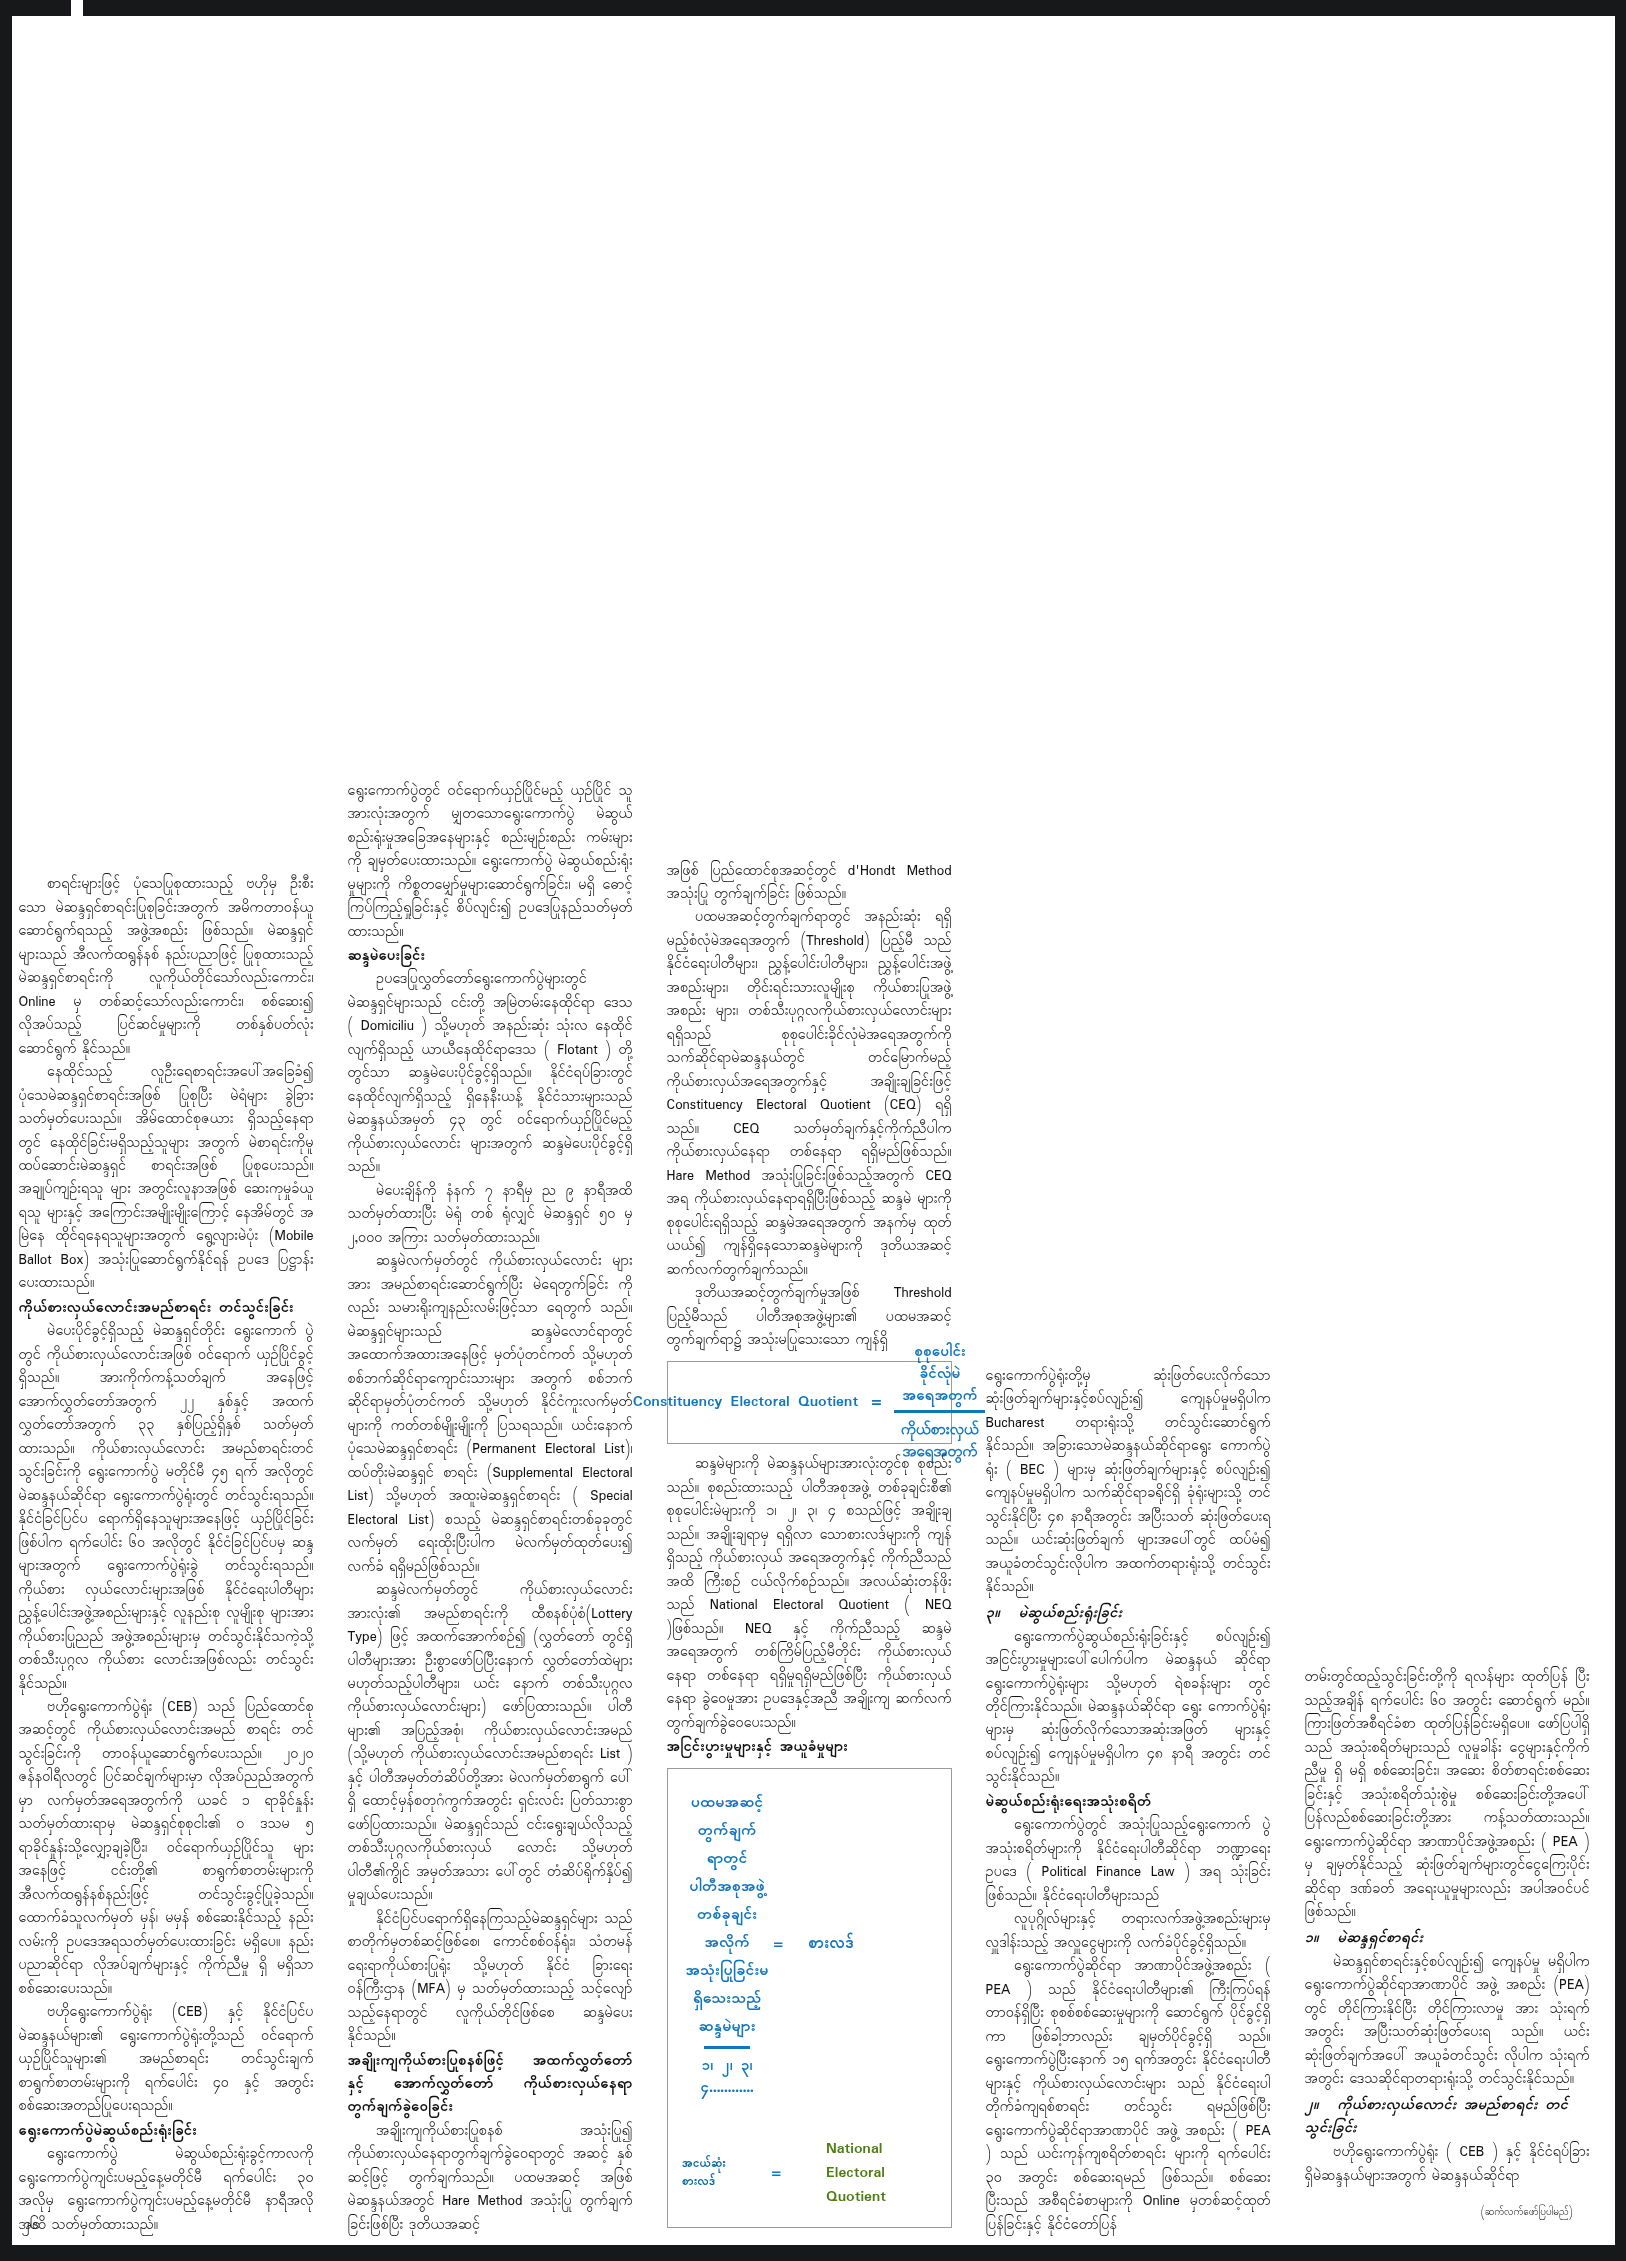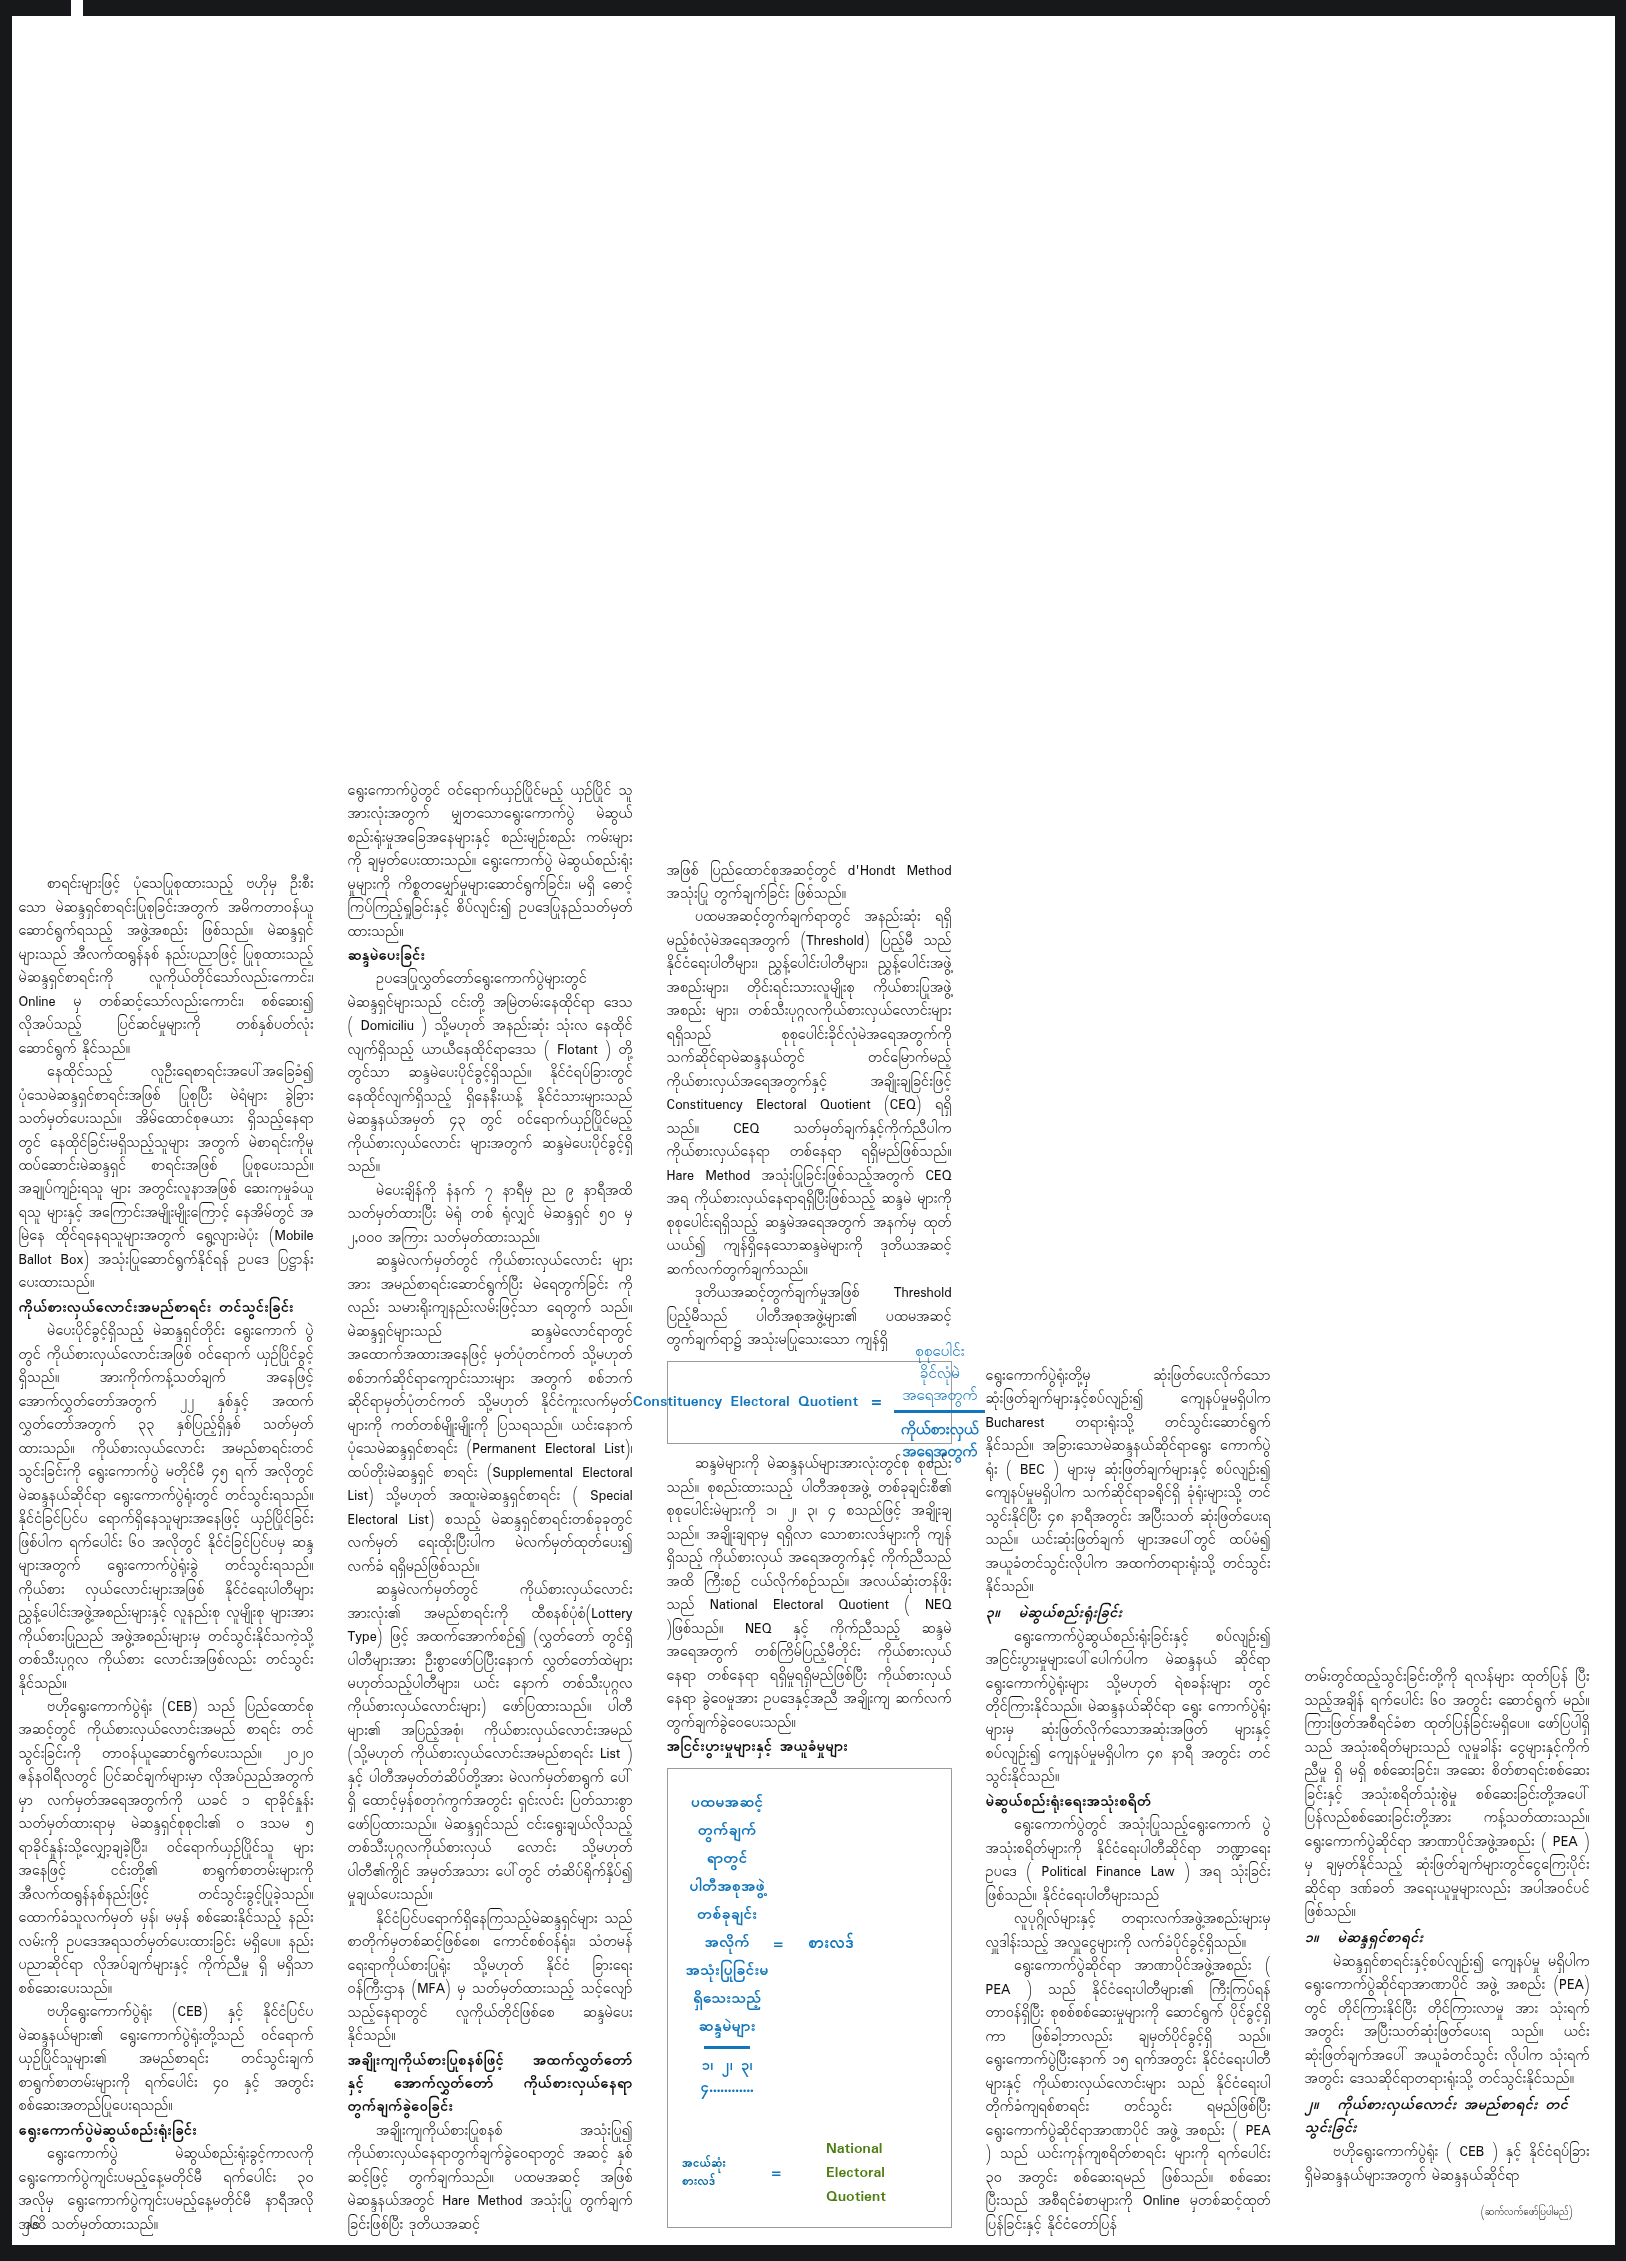--- a/index.html
+++ b/index.html
@@ -73,21 +73,21 @@
     color: #1276bd;
   }
   .fbox-1 { height: 83px; display:flex; align-items:center; }
   .frow {
     display: flex; align-items: center; justify-content: center;
     width: 100%; gap: 12px;
   }
   .flabel { font-size: 16.4px; font-weight: bold; white-space: nowrap; }
   .feq    { font-size: 17.5px; font-weight: bold; }
   .fract  { text-align:center; }
-  .fract .numer { font-size: 15.3px; font-weight: normal; padding: 0 6.6px 3.3px; }
+  .fract .numer { font-size: 15.3px; font-weight: bold; padding: 0 6.6px 3.3px; }
   .fract .bar   { height: 2.7px; background:#1276bd; margin: 0 0 3.3px 0; }
   .fract .denom { font-size: 15.3px; font-weight: bold; padding: 3.3px 6.6px 0; font-family: Liberation Mono, monospace; }
 
   .fbox-2 { padding: 16.4px 14.2px 18.6px 14.2px; }
   .f2-line { text-align:center; font-size: 16px; font-weight:bold; line-height:1.75; color:#1276bd; }
   .f2-mid {
     display:flex; align-items:center; justify-content:space-between;
     margin-top: 3.3px;
   }
   .f2-frac { flex: 1 1 auto; text-align:center; }

